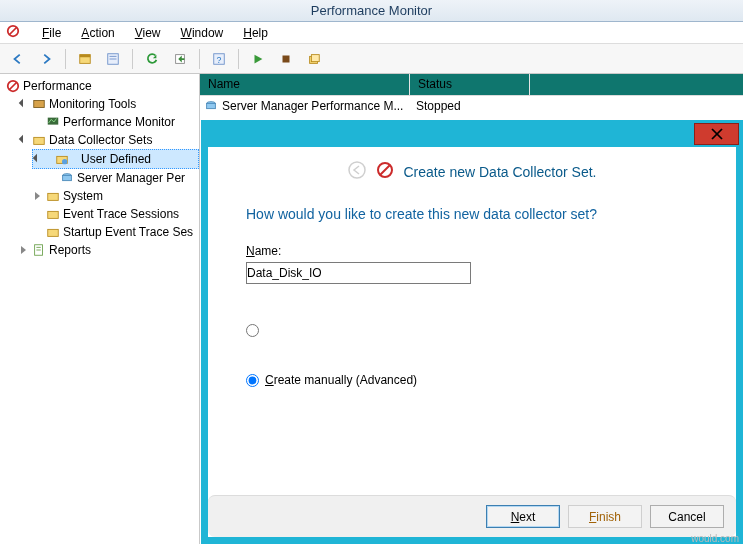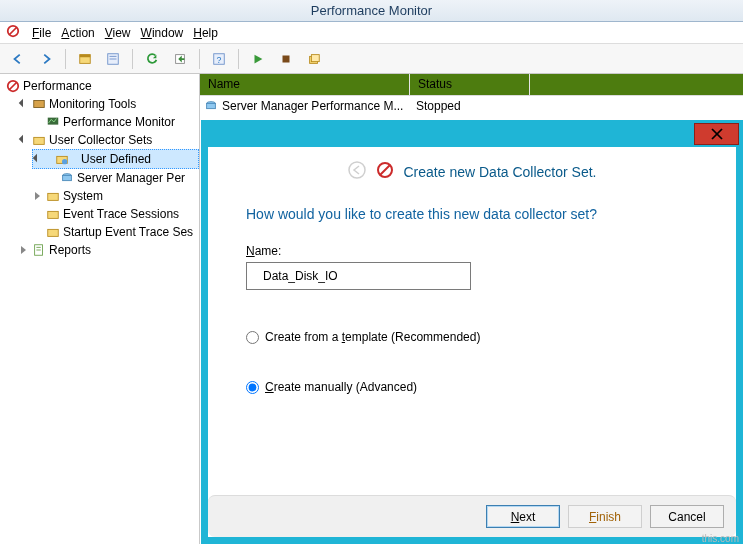--- a/index.html
+++ b/index.html
@@ -23,21 +23,21 @@
     line-height: 22px;
     color: #1d3c5e;
     font-size: 13px;
   }
 
   
   .menu-bar {
     height: 22px;
     display: flex;
     align-items: center;
-    gap: 10px;
+    gap: 20px;
     padding: 0 6px;
     border-bottom: 1px solid #ddd;
   }
   .menu-bar .mmc-icon { margin-right: 2px; }
   .menu-bar span { cursor: default; }
   .menu-bar span u { text-decoration: underline; }
 
   
   .toolbar {
     height: 30px;
@@ -82,21 +82,21 @@
     transform:rotate(45deg);
   }
   .twisty.collapsed::before {
     content:""; position:absolute; left:1px; top:0;
     border-left:5px solid #888; border-top:4px solid transparent; border-bottom:4px solid transparent;
   }
   .twisty.none { visibility:hidden; }
 
   
   .list-header {
-    display:flex; height:22px; background:#4d7c0f;
+    display:flex; height:22px; background:#0f766e;
     border-bottom:1px solid #dcdcdc;
   }
   .list-header .col {
     padding:3px 8px; border-right:1px solid #e5e5e5;
   }
   .list-row {
     display:flex; height:20px; align-items:center; padding-left:4px;
   }
   .list-row .cell { padding:0 4px; overflow:hidden; text-overflow:ellipsis; white-space:nowrap; }
 
@@ -128,22 +128,22 @@
     gap:10px;
     padding:14px 16px 8px 16px;
     color:#0a5a8a; font-size:14px;justify-content:center;
   }
   .wizard-header .lead-ic { color:#999; }
   .wizard-body { flex:1; padding:16px 38px 0 38px; }
   .wizard-q { color:#1163a0; font-size:14px; margin-bottom:22px; }
   .field-label { font-size:12px; margin-bottom:4px; }
   .field-label u { text-decoration:underline; }
   .name-input {
-    width:225px; height:28px; font:inherit;
-    border:1px solid #7a7a7a; padding:1px 16px;
+    width:225px; height:22px; font:inherit;
+    border:1px solid #7a7a7a; padding:1px 0;
   }
   .radio-row { display:flex; align-items:center; gap:6px; font-size:12px; margin-top:8px; }
   .radio-row input { margin:0; }
   .radio-row.first { margin-top:40px; }
   .radio-row.second { margin-top:36px; }
   .wizard-footer {
     height:42px; background:#f0f0f0; border-top:1px solid #dcdcdc;
     display:flex; justify-content:flex-end; align-items:center;
     gap:8px; padding-right:12px;border-radius:7px;
   }
@@ -278,21 +278,21 @@
                 </div>
                   </li>
               </ul>
             </li>
             <li>
               <div class="node">
                 <span class="twisty expanded"></span>
                 <svg class="ic" viewBox="0 0 16 16">
                     <rect x="2" y="5" width="12" height="8" fill="#f6d879" stroke="#b78a1d"></rect>
                   </svg>
-                <span>User Collector Sets</span>
+                <span>Data Collector Sets</span>
               </div>
               <ul>
                 <li>
                   <div class="node sel">
                     <span class="twisty expanded"></span>
                     <svg class="ic" viewBox="0 0 16 16">
                         <rect x="2" y="5" width="12" height="8" fill="#f6d879" stroke="#b78a1d"></rect>
                         <circle cx="11" cy="11" r="3" fill="#5aa0e0"></circle>
                       </svg>
                     <span>User Defined</span>
@@ -398,29 +398,28 @@
       <span>Create new Data Collector Set.</span>
     </div>
     <div class="wizard-body">
       <div class="wizard-q">How would you like to create this new data collector set?</div>
 
       <div class="field-label"><u>N</u>ame:</div>
       <input class="name-input" type="text" value="Data_Disk_IO" style="">
 
       <label class="radio-row first">
         <input type="radio" name="how" style="">
-        <span><span>Create from a </span><u>t</u><span>emplate (Recommended)</span></span>
       </label>
 
       <label class="radio-row second">
         <input type="radio" name="how" checked="" style="">
         <span><u>C</u><span>reate manually (Advanced)</span></span>
       </label>
     </div>
     <div class="wizard-footer">
       <button class="wbtn primary"><u>N</u>ext</button>
       <button class="wbtn" disabled=""><u>F</u>inish</button>
       <button class="wbtn">Cancel</button>
     </div>
   </div>
 </div>
 
-<div class="watermark">this.com</div>
+<div class="watermark">would.com</div>
 
 </body></html>

